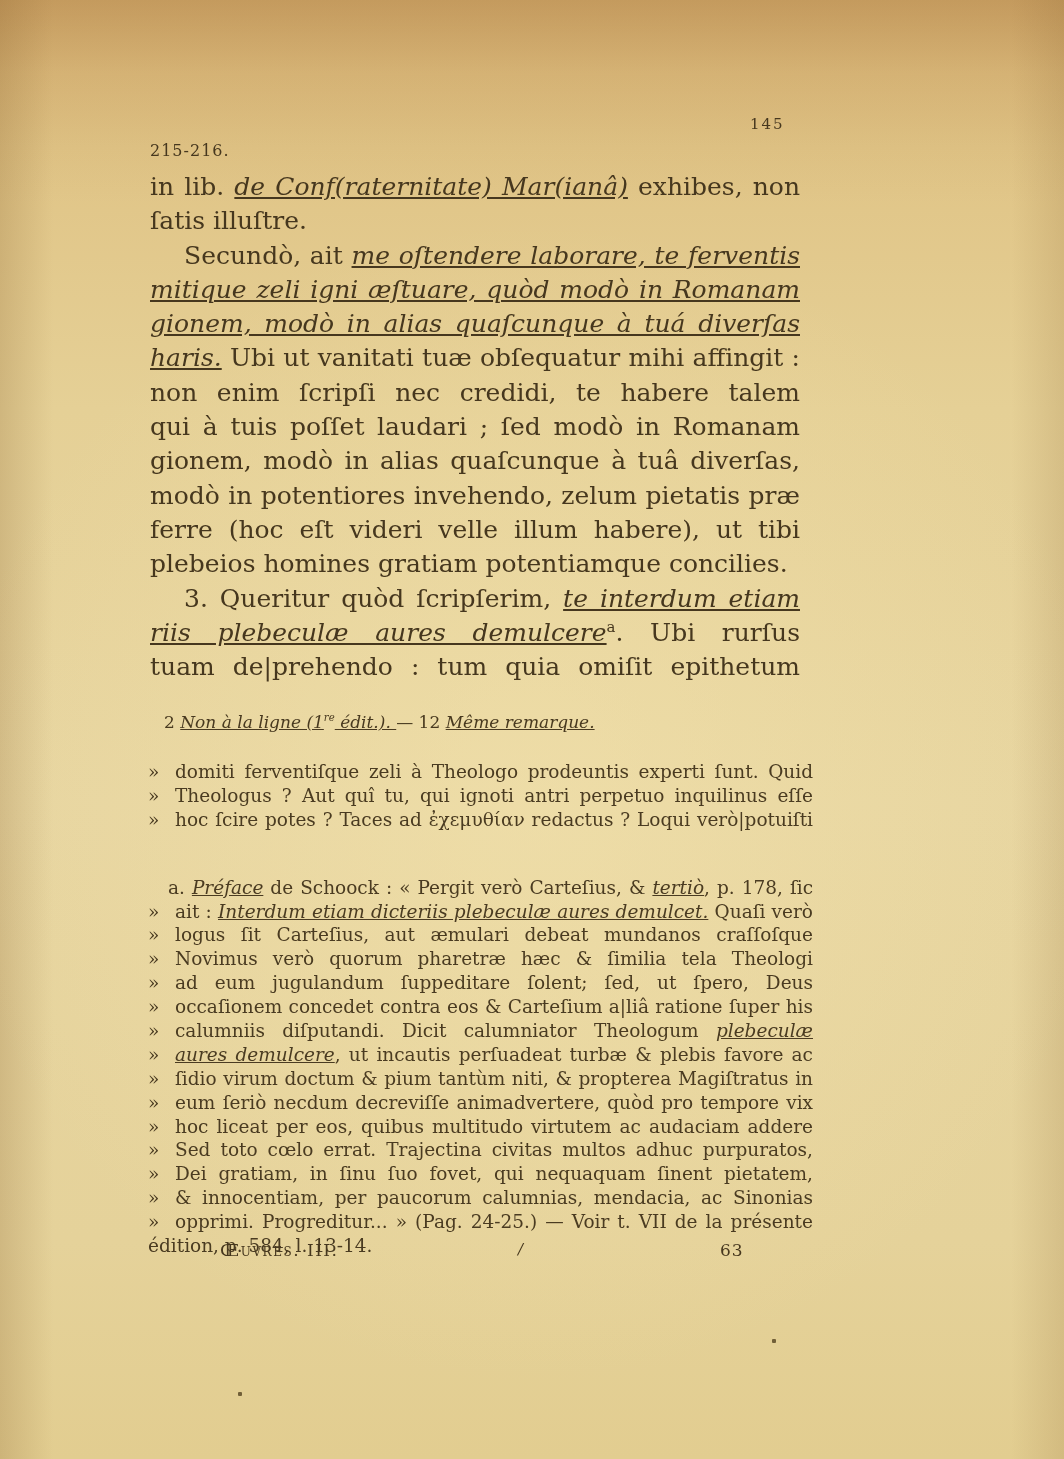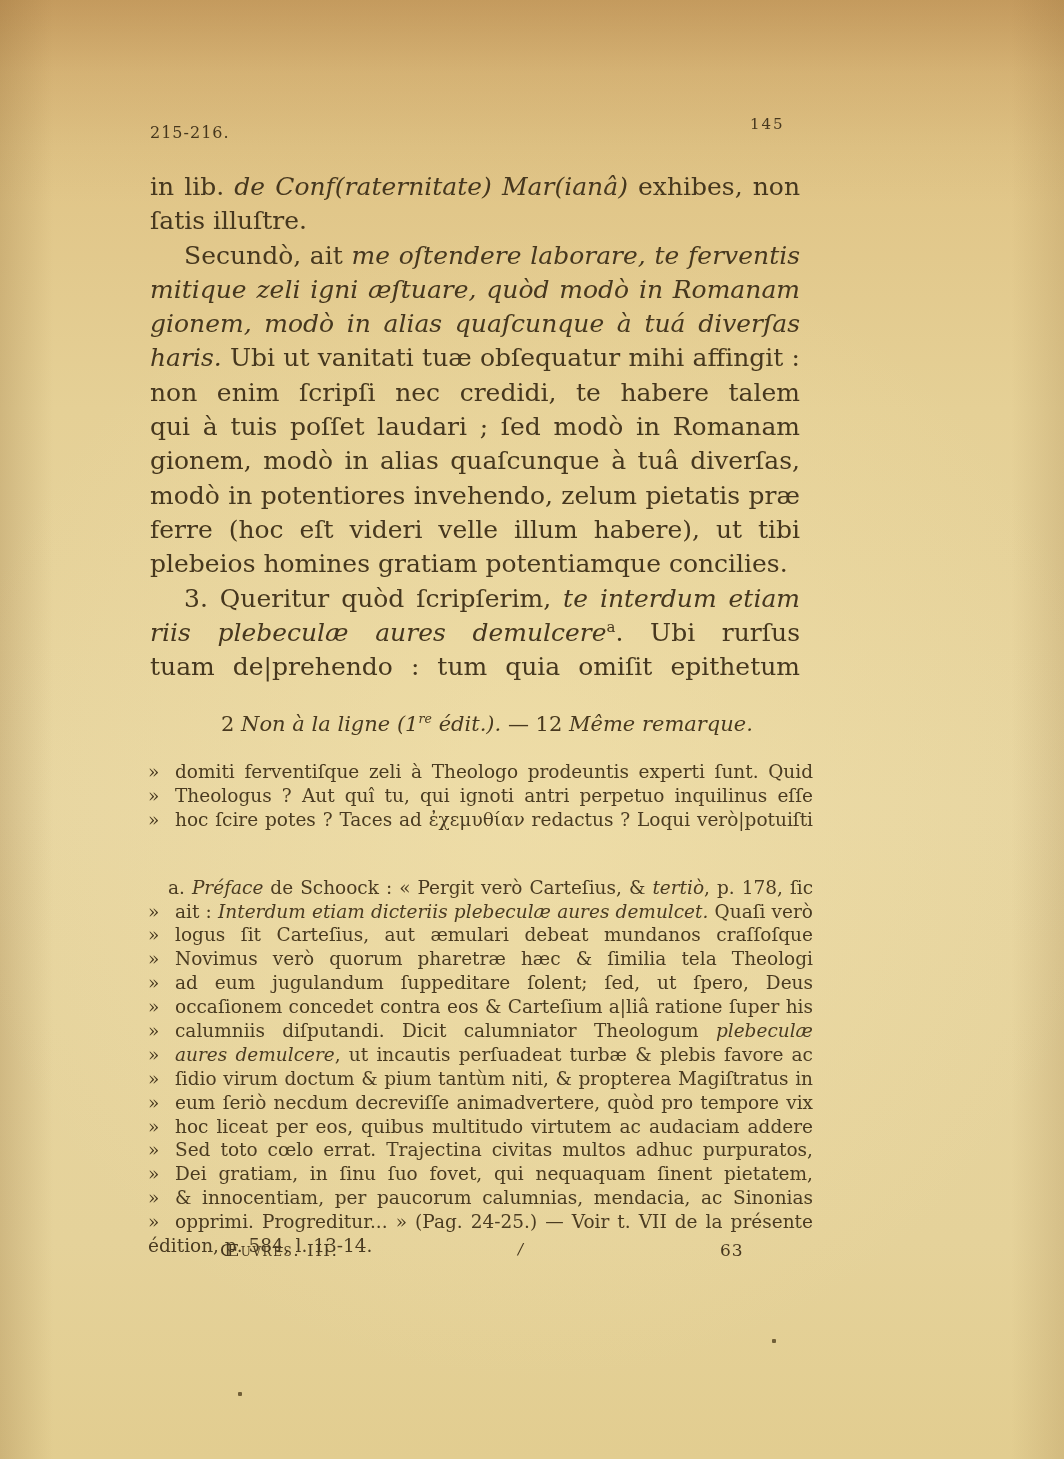--- a/index.html
+++ b/index.html
@@ -11,34 +11,34 @@
     font-family:"DejaVu Serif","Liberation Serif",serif;
     color:#46371e;
     background:
       radial-gradient(55% 40% at 50% 55%, rgba(246,230,176,.45), rgba(246,230,176,0) 100%),
       linear-gradient(90deg, rgba(130,90,40,.22), rgba(130,90,40,0) 5%),
       linear-gradient(270deg, rgba(130,90,40,.16), rgba(130,90,40,0) 5%),
       linear-gradient(180deg, rgba(150,100,45,.30) 0%, rgba(150,100,45,.10) 5%, rgba(150,100,45,0) 14%),
       linear-gradient(180deg, #d8b273 0%, #e0c486 10%, #e5d096 28%, #e7d5a0 55%, #e5d29a 85%, #e2cd90 100%);
   }
   
-  .folio{position:absolute;left:150px;top:123px;font-size:16px;letter-spacing:1px;}
+  .folio{position:absolute;left:150px;top:141px;font-size:16px;letter-spacing:1px;}
   .htitle{position:absolute;left:150px;top:131px;width:650px;text-align:center;
           font-size:21px;font-variant:small-caps;letter-spacing:3px;}
   .pagenum{position:absolute;left:750px;top:115px;font-size:15px;letter-spacing:2px;}
   
   .main{position:absolute;left:150px;top:170px;width:650px;}
   .line{position:relative;height:34.3px;line-height:34.3px;font-size:25px;overflow:hidden;}
   .line.j{text-align:justify;text-align-last:justify;-moz-text-align-last:justify;}
   .line.ind{text-indent:34px;}
-  .s-i{font-style:italic;}
+  .s-i{font-style:italic;text-decoration:underline;}
   .s-sup{vertical-align:super;font-size:60%;line-height:0;}
   .s-isup{font-style:italic;vertical-align:super;font-size:60%;line-height:0;}
   
-  .variant{position:absolute;left:172px;top:712px;width:630px;font-size:21px;color:#48391f;text-align:center;}
+  .variant{position:absolute;left:164px;top:712px;width:630px;font-size:17px;color:#48391f;}
   
   .fnotes{position:absolute;left:148px;top:760px;width:665px;color:#4a3b21;}
   .fline{position:relative;height:23.9px;line-height:23.9px;font-size:18.5px;overflow:hidden;}
   .fline.j{text-align:justify;text-align-last:justify;-moz-text-align-last:justify;}
   .fline.ind{text-indent:20px;margin-top:44px;}
   .fmark{display:inline-block;width:27px;text-indent:0;}
   
   .footer{position:absolute;left:148px;top:1240px;width:665px;height:26px;font-size:17px;}
   .fleft{position:absolute;left:72px;top:0;font-variant:small-caps;letter-spacing:1.5px;}
   .fmarkslash{position:absolute;left:370px;top:0;font-style:italic;font-size:15px;}

